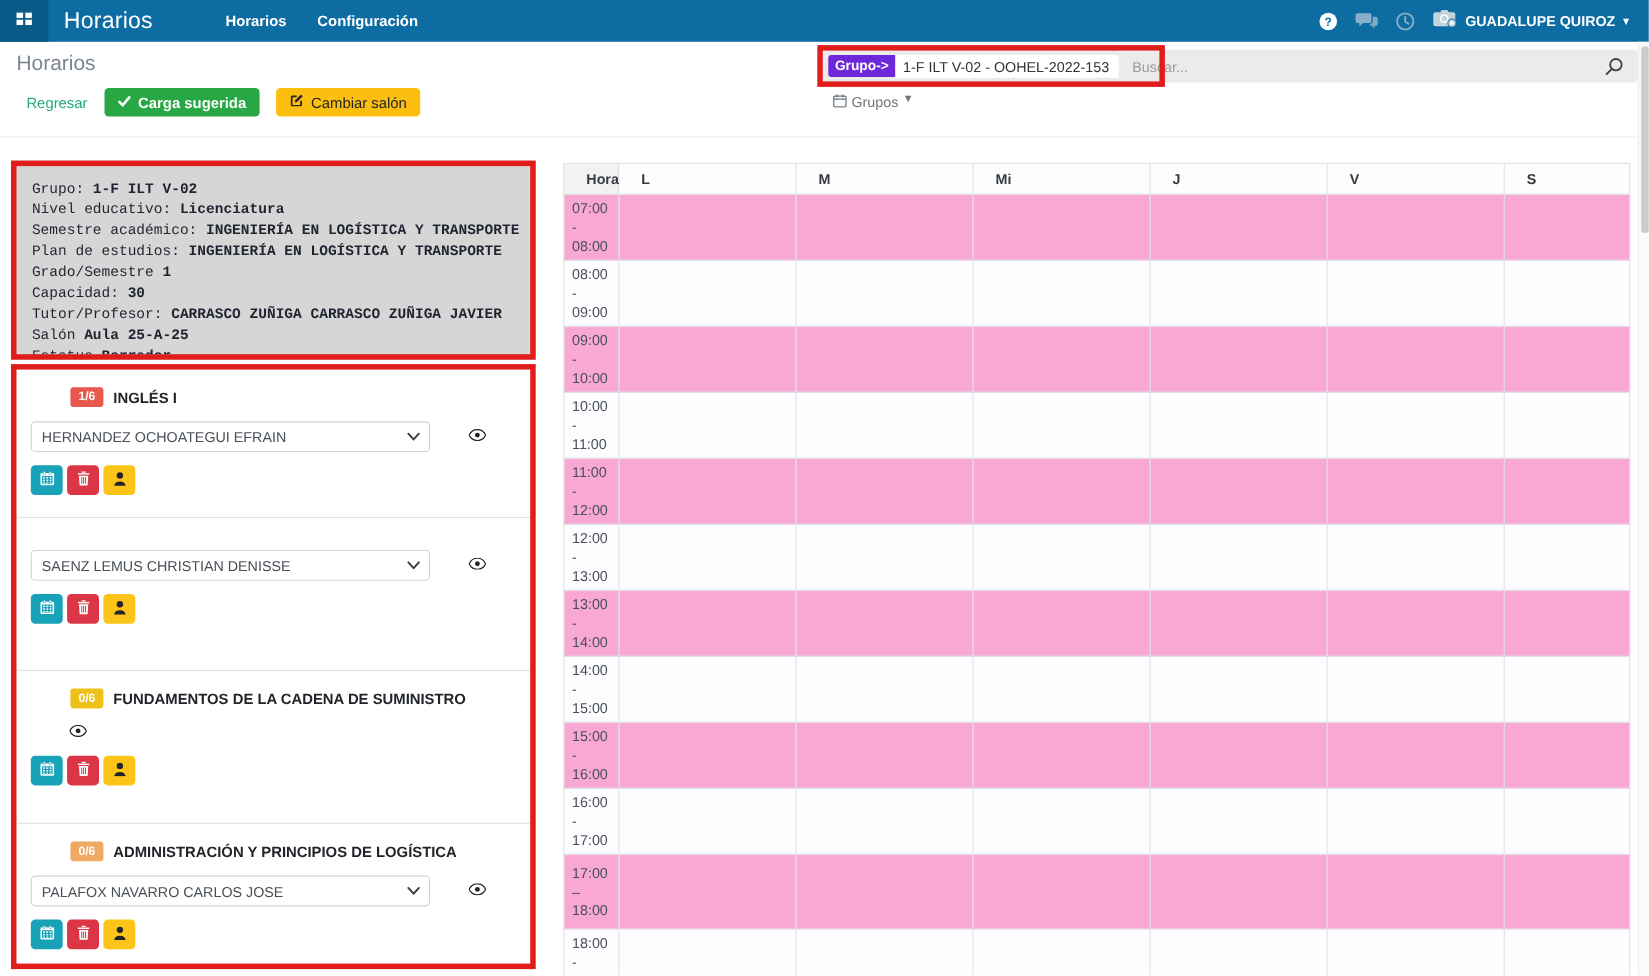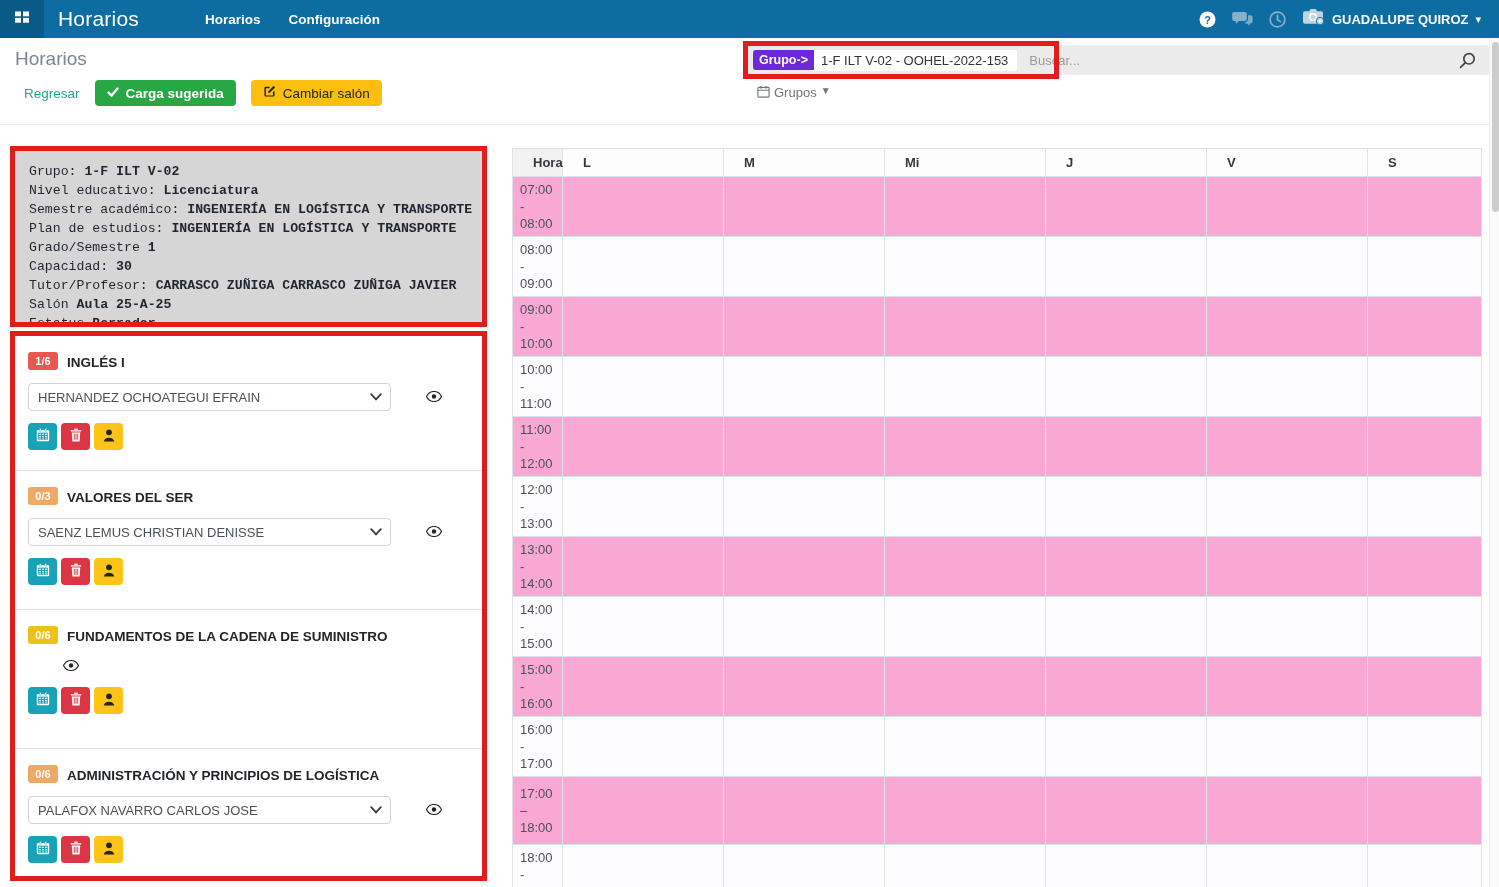--- a/index.html
+++ b/index.html
@@ -43,21 +43,21 @@
   
   .info-box { position:absolute; left:10px; top:146px; width:477px; height:181px; border:5px solid #e11d1c; background:#d6d6d6; padding:11px 14px; overflow:hidden;font-family:Liberation Mono, monospace; }
   .info-line { font-size:13.2px; color:#1f2430; line-height:19px; white-space:nowrap; }
   .info-line b { font-weight:700; }
 
   
   .subjects-box { position:absolute; left:10px; top:331px; width:477px; height:550px; border:5px solid #e11d1c; background:#fff; overflow:hidden; }
   .subject-card { padding:16px 13px 0 13px; border-bottom:1px solid #dee2e6; height:139px; overflow:hidden; }
   .subject-card:first-child { height:135px; }
   .subject-card:last-child { border-bottom:none; height:127px; }
-  .subject-head { display:flex; align-items:flex-end; gap:9px; }
+  .subject-head { display:flex; align-items:center; gap:9px;margin-left:36px; }
   .subject-badge { min-width:30px; text-align:center; padding:3px 5px; border-radius:3px; color:#fff; font-size:11px; font-weight:700; }
   .subject-name { font-size:13.5px; font-weight:700; color:#212529; }
   .select-row { display:flex; align-items:center; margin-top:13px; }
   .select-wrap { position:relative; width:363px; }
   .teacher-select { width:363px; height:28px; border:1px solid #ced4da; border-radius:4px; background:#fff; color:#495057; font-size:13px; padding:0 26px 0 9px; appearance:none; -webkit-appearance:none; font-family:"Liberation Sans",sans-serif; cursor:pointer; }
   .select-chevron { position:absolute; right:9px; top:10px; pointer-events:none; display:flex; }
   .eye-btn { margin-left:35px; cursor:pointer; display:flex; align-items:center; }
   .btn-row { display:flex; gap:4px; margin-top:12px; }
   .icon-btn { width:29px; height:27px; border:none; border-radius:4px; display:flex; align-items:center; justify-content:center; cursor:pointer; }
   .icon-btn.teal { background:#17a2b8; }
@@ -265,24 +265,20 @@
           <svg width="12" height="13" viewBox="0 0 12 13">
                   <circle cx="6" cy="3.3" r="2.9" fill="#212529"></circle>
                   <path d="M.7 12.6a5.4 4.8 0 0 1 10.6 0z" fill="#212529"></path>
                 </svg>
         </span>
       </button>
     </div>
   </div>
 
   <div class="subject-card">
-    <div class="subject-head">
-      <span class="subject-badge" style="background: rgb(239, 169, 100);">0/3</span>
-      <span class="subject-name">VALORES DEL SER</span>
-    </div>
     <div class="select-row">
       <span class="select-wrap">
         <select class="teacher-select"><option>SAENZ LEMUS CHRISTIAN DENISSE</option></select>
         <span class="select-chevron">
           <svg width="12" height="8" viewBox="0 0 12 8">
                   <path d="M1.2 1.2 6 6.4 10.8 1.2" stroke="#343a40" stroke-width="1.7" fill="none" stroke-linecap="round"></path>
                 </svg>
         </span>
       </span>
       <span class="eye-btn">

